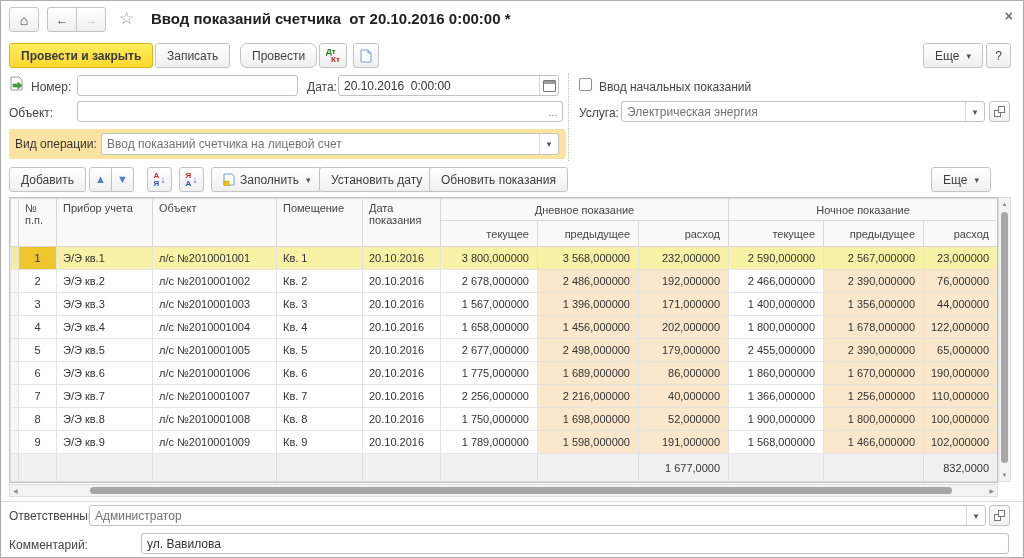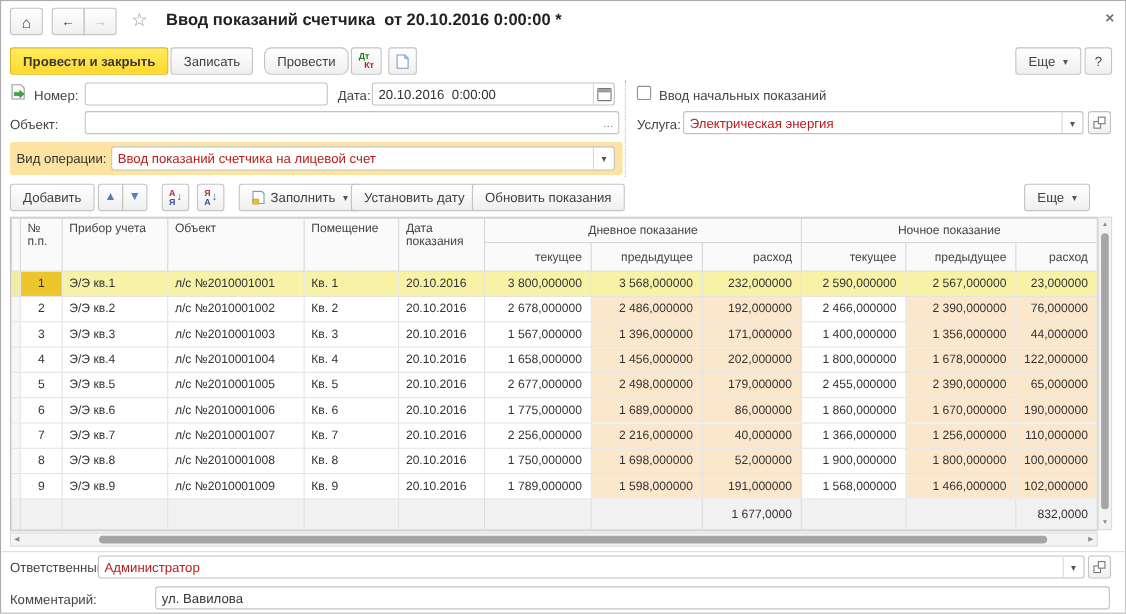--- a/index.html
+++ b/index.html
@@ -23,21 +23,21 @@
   .homebtn{position:absolute;left:8px;top:6px;width:30px;height:25px;border-radius:3px;display:flex;align-items:center;justify-content:center;
         background:linear-gradient(#FFFFFF,#EFEFEF);border:1px solid #C3C3C3;box-sizing:border-box;color:#333;font-size:14px;}
   .star{position:absolute;left:118px;top:7px;font-size:17px;color:#9A9A9A;}
   .title{position:absolute;left:150px;top:9px;font-size:15px;font-weight:bold;color:#222;white-space:pre;}
   .close{position:absolute;right:10px;top:8px;font-size:14px;font-weight:bold;color:#6E6E6E;line-height:14px;}
 
   
   .lbl{position:absolute;color:#444;white-space:nowrap;}
   .field{position:absolute;display:flex;align-items:stretch;border:1px solid #C2C2C2;border-radius:3px;background:#fff;box-sizing:border-box;height:21px;}
   .field input{border:none;outline:none;flex:1;font:inherit;padding:0 5px;color:#333;background:transparent;min-width:0;}
-  .field .valtext{flex:1;display:flex;align-items:center;padding:0 5px;color:#b91c1c;white-space:nowrap;overflow:hidden;}
+  .field .valtext{flex:1;display:flex;align-items:center;padding:0 5px;color:#737373;white-space:nowrap;overflow:hidden;}
   .fbtn{width:18px;display:flex;align-items:center;justify-content:center;border-left:1px solid #D8D8D8;color:#555;font-size:9px;}
   .fbtn.plain{border-left:none;color:#888;font-size:11px;align-items:flex-end;padding-bottom:3px;}
   .sqbtn{position:absolute;width:21px;height:21px;border:1px solid #C2C2C2;border-radius:3px;background:linear-gradient(#fff,#F1F1F1);
          display:flex;align-items:center;justify-content:center;box-sizing:border-box;}
   .checkbox{position:absolute;width:13px;height:13px;border:1px solid #8F8F8F;border-radius:2px;background:#fff;box-sizing:border-box;}
   .dotsep{position:absolute;left:567px;top:72px;height:88px;border-left:1px dotted #BDBDBD;}
   .opband{position:absolute;left:8px;top:128px;width:557px;height:30px;background:#FCE3A1;border-radius:2px;}
   .opband .olbl{position:absolute;left:6px;top:8px;color:#333;}
   .opband .oselect{position:absolute;left:92px;top:4px;width:458px;height:22px;}
 
@@ -223,21 +223,21 @@
   </div>
   <div class="btn iconbtn" style="left:178px;top:166px;width:25px;">
     <span class="sortic">
       <span class="sortlet">
           <span class="t">Я</span>
           <span class="b" data_bind="">А</span>
         </span>
       <span class="sortarr">↓</span>
     </span>
   </div>
-  <div class="btn" style="left:216px;top:166px;">
+  <div class="btn" style="left:210px;top:166px;">
     <svg class="svgic" width="12" height="13" viewBox="0 0 12 13">
         <path d="M1 1 h8 l2 2 v9 h-10 z" fill="#fff" stroke="#7A9CC6"></path>
         <rect x="1" y="8" width="5" height="5" fill="#F2C21C" stroke="#B88E00" stroke-width="0.5"></rect>
       </svg>
     <span>Заполнить</span>
     <span class="dd">▾</span>
   </div>
   <div class="btn" style="left:318px;top:166px;">
       <span>Установить дату</span>
     </div>

